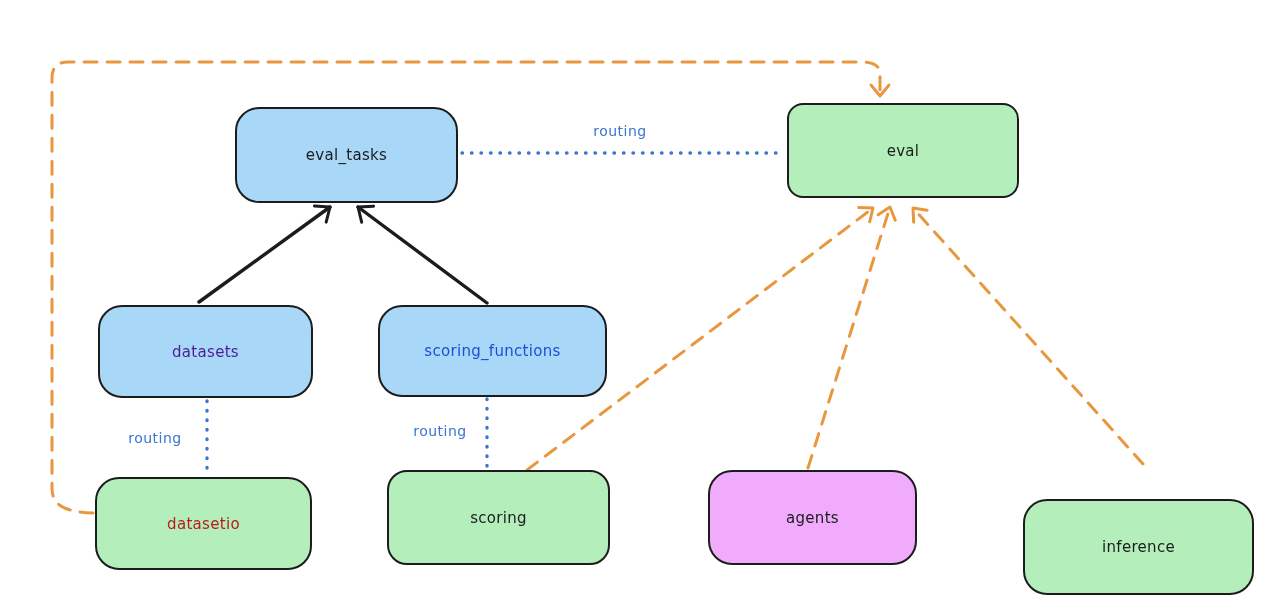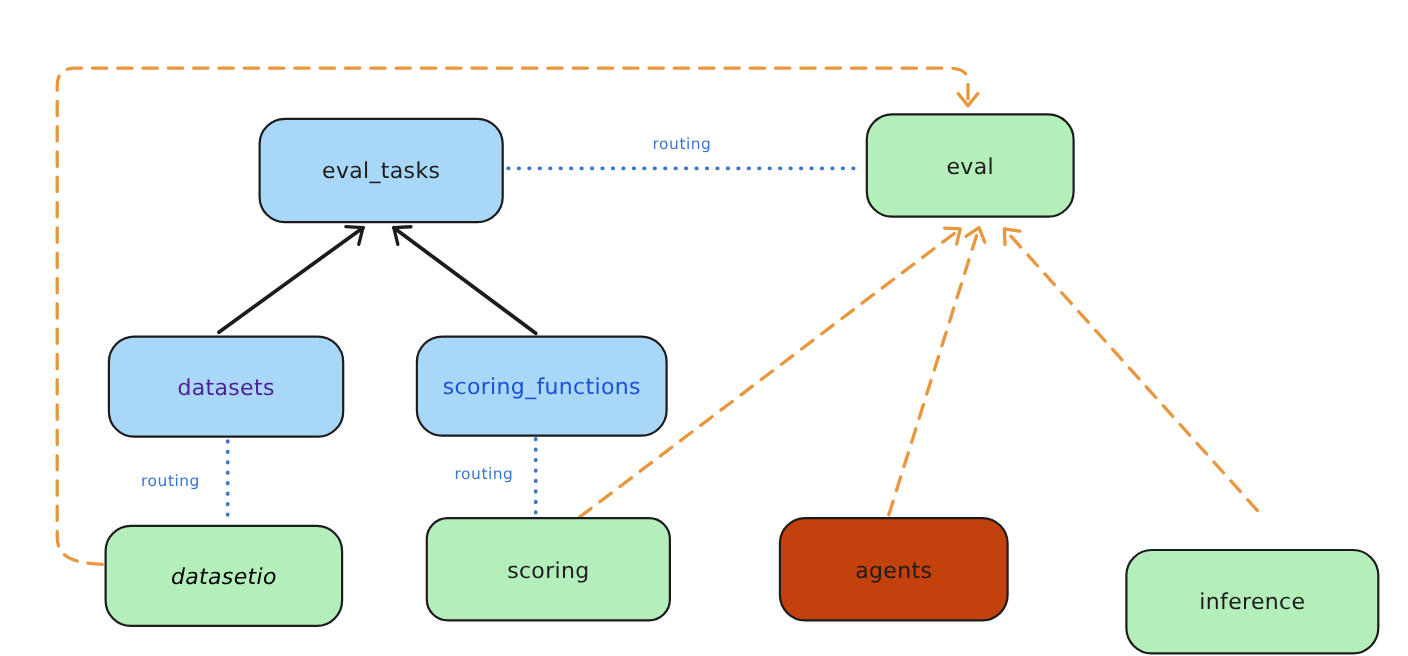--- a/index.html
+++ b/index.html
@@ -17,21 +17,21 @@
     width: 1280px; height: 596px;
   }
   .node {
     position: absolute;
     display: flex;
     align-items: center;
     justify-content: center;
     box-sizing: border-box;
     border: 2.6px solid #1c1c1c;
     border-radius: 24px;
-    font-size: 20px;
+    font-size: 15px;
     color: #1c1c1c;
     letter-spacing: 0.3px;
   }
   .edge-label {
     position: absolute;
     transform: translate(-50%, -50%);
     font-size: 14px;
     font-weight: normal;
     letter-spacing: 0.5px;
     white-space: nowrap;
@@ -56,36 +56,36 @@
       <path d="M 207 401 L 207 474" fill="none" stroke="#3a76cf" stroke-width="3.4" stroke-linecap="round" stroke-linejoin="round" stroke-dasharray="0.5 9"></path>
       <path d="M 487 399 L 487 467" fill="none" stroke="#3a76cf" stroke-width="3.4" stroke-linecap="round" stroke-linejoin="round" stroke-dasharray="0.5 9"></path>
       <path d="M 527 470 L 873 208" fill="none" stroke="#e9973e" stroke-width="3" stroke-linecap="round" stroke-linejoin="round" stroke-dasharray="13 10" marker-end="url(#arrow-orange)"></path>
       <path d="M 808 468 L 890 207" fill="none" stroke="#e9973e" stroke-width="3" stroke-linecap="round" stroke-linejoin="round" stroke-dasharray="13 10" marker-end="url(#arrow-orange)"></path>
       <path d="M 1143 464 L 913 208" fill="none" stroke="#e9973e" stroke-width="3" stroke-linecap="round" stroke-linejoin="round" stroke-dasharray="13 10" marker-end="url(#arrow-orange)"></path>
       <path d="M 93 513 C 66 512 52 506 52 488 L 52 78 Q 52 62 68 62 L 862 62 Q 880 62 880 74 L 880 96" fill="none" stroke="#e9973e" stroke-width="3" stroke-linecap="round" stroke-linejoin="round" stroke-dasharray="13 10" marker-end="url(#arrow-orange)"></path>
     </svg>
 <div class="node" style="left: 235px; top: 107px; width: 223px; height: 96px; background: rgb(168, 215, 247); border-color: rgb(28, 28, 28);">
       <span style="color: rgb(28, 28, 28);">eval_tasks</span>
     </div>
-    <div class="node" style="left: 787px; top: 103px; width: 190px; height: 95px; background: rgb(179, 238, 187); border-color: rgb(28, 28, 28);">
+    <div class="node" style="left: 787px; top: 103px; width: 232px; height: 95px; background: rgb(179, 238, 187); border-color: rgb(28, 28, 28); border-radius: 16px;">
       <span style="color: rgb(28, 28, 28);">eval</span>
     </div>
     <div class="node" style="left: 98px; top: 305px; width: 215px; height: 93px; background: rgb(168, 215, 247); border-color: rgb(28, 28, 28);">
       <span style="color: #4c1d95;">datasets</span>
     </div>
     <div class="node" style="left: 378px; top: 305px; width: 229px; height: 92px; background: rgb(168, 215, 247); border-color: rgb(28, 28, 28);">
       <span style="color: #1d4ed8;">scoring_functions</span>
     </div>
     <div class="node" style="left: 95px; top: 477px; width: 217px; height: 93px; background: rgb(179, 238, 187); border-color: rgb(28, 28, 28);">
-      <span style="color: #000000; font-style: italic;">datasetio</span>
+      <span style="color: #b91c1c;">datasetio</span>
     </div>
     <div class="node" style="left: 387px; top: 470px; width: 223px; height: 95px; background: rgb(179, 238, 187); border-color: rgb(28, 28, 28); border-radius: 20px;">
       <span style="color: rgb(28, 28, 28);">scoring</span>
     </div>
-    <div class="node" style="left: 708px; top: 470px; width: 209px; height: 95px; background: #c2410c; border-color: rgb(28, 28, 28);">
+    <div class="node" style="left: 708px; top: 470px; width: 209px; height: 95px; background: #f0abfc; border-color: rgb(28, 28, 28);">
       <span style="color: rgb(28, 28, 28);">agents</span>
     </div>
     <div class="node" style="left: 1023px; top: 467px; width: 231px; height: 96px; background: rgb(179, 238, 187); border-color: rgb(28, 28, 28); margin-top: 32px;">
       <span style="color: rgb(28, 28, 28);">inference</span>
     </div>
     <div class="edge-label" style="left: 620px; top: 131px; color: rgb(58, 118, 207);">routing</div>
     <div class="edge-label" style="left: 155px; top: 438px; color: rgb(58, 118, 207);">routing</div>
     <div class="edge-label" style="left: 440px; top: 431px; color: rgb(58, 118, 207);">routing</div>
   </div>
 

